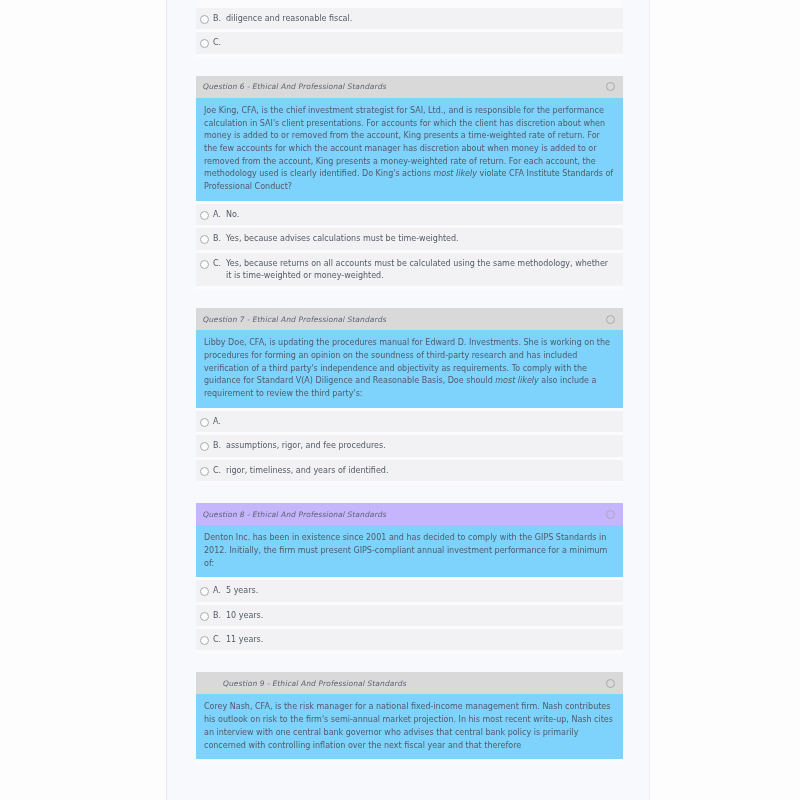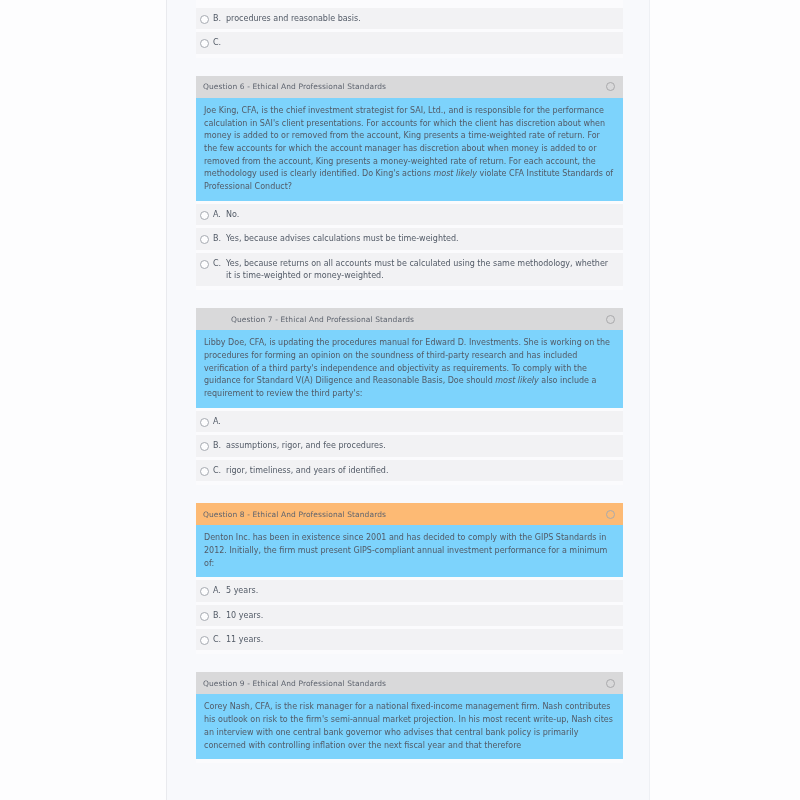--- a/index.html
+++ b/index.html
@@ -37,20 +37,21 @@
     padding-top: 5px;
   }
   .card-header {
     height: 22px;
     background: #d9d9da;
     display: flex;
     align-items: center;
     justify-content: space-between;
     padding: 0 8px 0 7px;
     box-sizing: border-box;
+    font-style: italic;
   }
   .card-header-title {
     font-size: 7.5px;
     color: #5d636e;
     letter-spacing: 0.1px;
     white-space: nowrap;
     overflow: hidden;
   }
   .status-circle {
     width: 7px;
@@ -101,21 +102,21 @@
 </style>
 </head>
 <body style="background: rgb(253, 253, 254);">
 
 <div class="page">
   <div class="content-column" style="background: rgb(248, 249, 252);">
       <div class="question-card partial">
         <div class="option-row" style="background: rgb(242, 242, 244);">
           <span class="radio" style="border-color: rgb(166, 170, 177);"></span>
           <span class="opt-letter">B.</span>
-          <span class="opt-text">procedures and reasonable basis.</span>
+          <span class="opt-text">diligence and reasonable fiscal.</span>
         </div>
         <div class="option-row" style="background: rgb(242, 242, 244);">
           <span class="radio" style="border-color: rgb(166, 170, 177);"></span>
           <span class="opt-letter">C.</span>
         </div>
       </div>
       <div class="question-card">
         <div class="card-header" style="background: rgb(217, 217, 218);">
           <span class="card-header-title" style="color: rgb(93, 99, 110);">Question 6 - Ethical And Professional Standards</span>
           <span class="status-circle" style="border-color: rgb(170, 170, 172);"></span>
@@ -132,41 +133,41 @@
           <span class="opt-text">Yes, because advises calculations must be time-weighted.</span>
         </div>
         <div class="option-row" style="background: rgb(242, 242, 244);">
           <span class="radio" style="border-color: rgb(166, 170, 177);"></span>
           <span class="opt-letter">C.</span>
           <span class="opt-text">Yes, because returns on all accounts must be calculated using the same methodology, whether it is time-weighted or money-weighted.</span>
         </div>
       </div>
       <div class="question-card">
         <div class="card-header" style="background: rgb(217, 217, 218);">
-          <span class="card-header-title" style="color: rgb(93, 99, 110); margin-left: 28px;">Question 7 - Ethical And Professional Standards</span>
+          <span class="card-header-title" style="color: rgb(93, 99, 110);">Question 7 - Ethical And Professional Standards</span>
           <span class="status-circle" style="border-color: rgb(170, 170, 172);"></span>
         </div>
         <div class="card-body" style="color: rgb(82, 90, 102);"><span>Libby Doe, CFA, is updating the procedures manual for Edward D. Investments. She is working on the procedures for forming an opinion on the soundness of third-party research and has included verification of a third party's independence and objectivity as requirements. To comply with the guidance for Standard V(A) Diligence and Reasonable Basis, Doe should </span><em>most likely</em><span> also include a requirement to review the third party's:</span></div>
         <div class="option-row" style="background: rgb(242, 242, 244);">
           <span class="radio" style="border-color: rgb(166, 170, 177);"></span>
           <span class="opt-letter">A.</span>
         </div>
         <div class="option-row" style="background: rgb(242, 242, 244);">
           <span class="radio" style="border-color: rgb(166, 170, 177);"></span>
           <span class="opt-letter">B.</span>
           <span class="opt-text">assumptions, rigor, and fee procedures.</span>
         </div>
         <div class="option-row" style="background: rgb(242, 242, 244);">
           <span class="radio" style="border-color: rgb(166, 170, 177);"></span>
           <span class="opt-letter">C.</span>
           <span class="opt-text">rigor, timeliness, and years of identified.</span>
         </div>
       </div>
       <div class="question-card">
-        <div class="card-header" style="background: #fdba74;">
+        <div class="card-header" style="background: #c4b5fd;">
           <span class="card-header-title" style="color: rgb(93, 99, 110);">Question 8 - Ethical And Professional Standards</span>
           <span class="status-circle" style="border-color: rgb(170, 170, 172);"></span>
         </div>
         <div class="card-body" style="color: rgb(82, 90, 102);"><span>Denton Inc. has been in existence since 2001 and has decided to comply with the GIPS Standards in 2012. Initially, the firm must present GIPS-compliant annual investment performance for a minimum of:</span></div>
         <div class="option-row" style="background: rgb(242, 242, 244);">
           <span class="radio" style="border-color: rgb(166, 170, 177);"></span>
           <span class="opt-letter">A.</span>
           <span class="opt-text">5 years.</span>
         </div>
         <div class="option-row" style="background: rgb(242, 242, 244);">
@@ -175,19 +176,19 @@
           <span class="opt-text">10 years.</span>
         </div>
         <div class="option-row" style="background: rgb(242, 242, 244);">
           <span class="radio" style="border-color: rgb(166, 170, 177);"></span>
           <span class="opt-letter">C.</span>
           <span class="opt-text">11 years.</span>
         </div>
       </div>
       <div class="question-card">
         <div class="card-header" style="background: rgb(217, 217, 218);">
-          <span class="card-header-title" style="color: rgb(93, 99, 110);">Question 9 - Ethical And Professional Standards</span>
+          <span class="card-header-title" style="color: rgb(93, 99, 110); margin-left: 20px;">Question 9 - Ethical And Professional Standards</span>
           <span class="status-circle" style="border-color: rgb(170, 170, 172);"></span>
         </div>
         <div class="card-body" style="color: rgb(82, 90, 102);"><span>Corey Nash, CFA, is the risk manager for a national fixed-income management firm. Nash contributes his outlook on risk to the firm's semi-annual market projection. In his most recent write-up, Nash cites an interview with one central bank governor who advises that central bank policy is primarily concerned with controlling inflation over the next fiscal year and that therefore</span></div>
       </div>
     </div>
 </div>
 
 </body></html>

